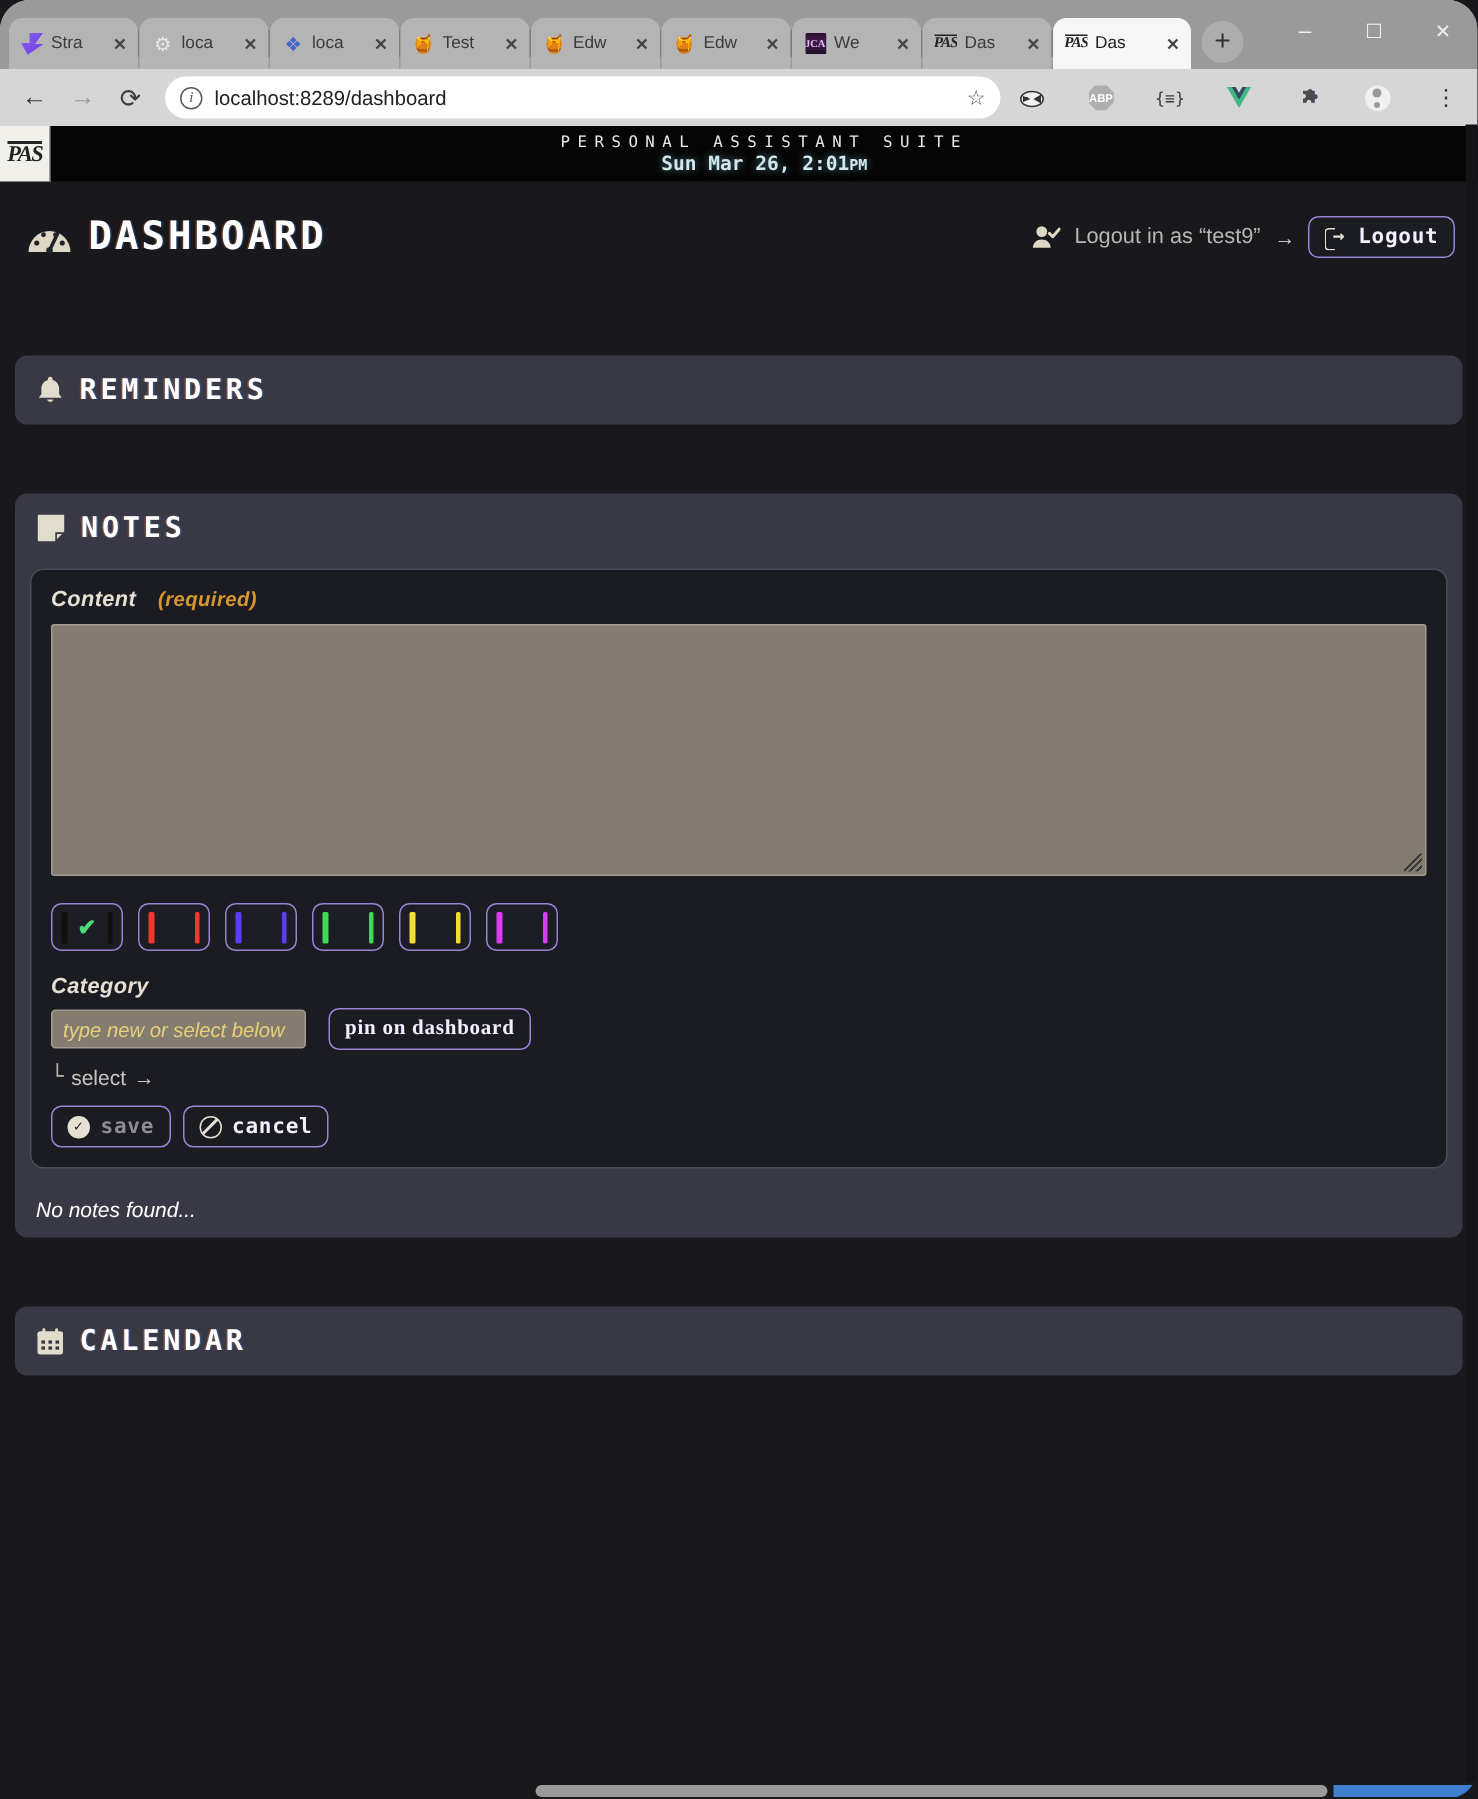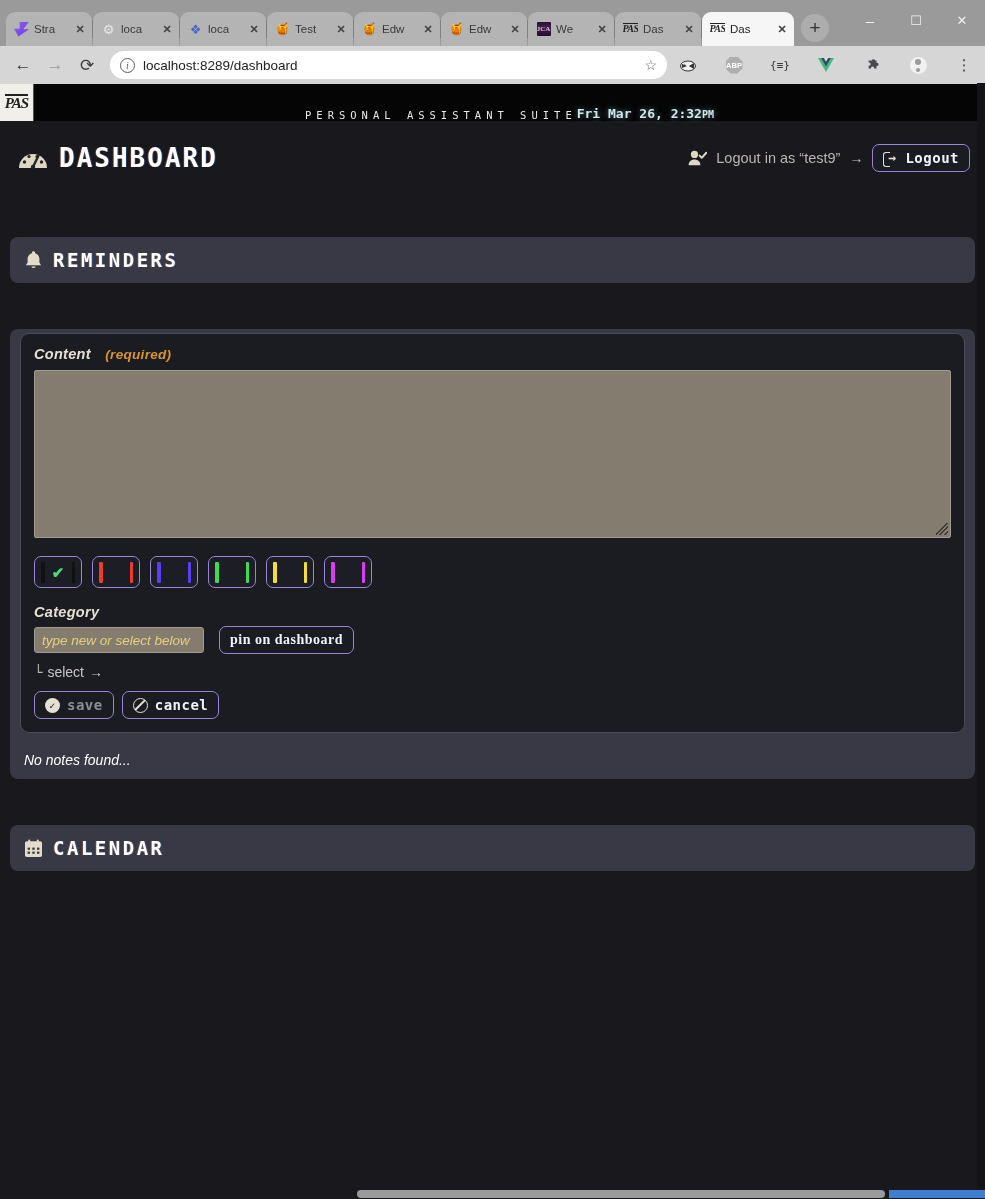--- a/index.html
+++ b/index.html
@@ -126,22 +126,22 @@
     width: 34px; background: #f0efe9;
     display: flex; align-items: center; justify-content: center;
     border-right: 1px solid #555;
   }
   .logo-txt {
     font-family: "Liberation Serif", serif; font-style: italic;
     font-weight: bold; font-size: 15px; color: #222;
     border-top: 2px solid #222; line-height: 1.05; letter-spacing: -1px;
   }
   .appbar-center {
-    flex: 1; display: flex; flex-direction: row;
-    align-items: flex-end; justify-content: center;
+    flex: 1; display: flex; flex-direction: column;
+    align-items: center; justify-content: center;
   }
   .suite-title {
     font-family: "DejaVu Sans Mono", monospace; font-size: 10.5px;
     letter-spacing: 5px; color: #e9e9e9;
   }
   .suite-date {
     font-family: "DejaVu Sans Mono", monospace; font-size: 13px;
     color: #cfe8ee; font-weight: bold; margin-top: 1px;
     text-shadow: 0 0 6px rgba(150,210,230,.55);
   }
@@ -314,21 +314,21 @@
     background: #9a9a9a; border-radius: 4px;
   }
   .hscroll .tail {
     position: absolute; right: 0; top: 2px; width: 96px; height: 8px;
     background: #3f7fd0;
   }
   .vstrip {
     position: absolute; right: 0; top: 83px; width: 8px; bottom: 11px;
     background: #131318;
   }
-  .rootwrap { position: relative; width: 985px; height: 1199px; overflow: hidden; }
+  .rootwrap { position: relative; width: 985px; height: 1199px; overflow: hidden; border-radius: 20px; }
 </style>
 </head>
 <body>
 
 <div class="rootwrap">
 
   <div class="browser">
 
     <div class="tabstrip">
 
@@ -449,21 +449,21 @@
 
   <div class="app">
 
     <div class="appbar">
       <div class="logo">
         <span class="logo-txt">PAS</span>
       </div>
       <div class="appbar-center">
         <div class="suite-title">PERSONAL ASSISTANT SUITE</div>
         <div class="suite-date">
-          <span>Fri Mar 26,  2:32</span><span class="ampm">PM</span>
+          <span>Sun Mar 26,  2:01</span><span class="ampm">PM</span>
         </div>
       </div>
     </div>
 
     <div class="page">
 
       <div class="pagehead">
         <div class="pagetitle">
           <span class="ico">
             <svg width="30" height="24" viewBox="0 0 30 24">
@@ -503,20 +503,29 @@
               <path d="M9.5 1.2c-.9 0-1.6.7-1.6 1.6v.5C5.4 4 3.6 6.3 3.6 9v3.6L1.9 15.2h15.2l-1.7-2.6V9c0-2.7-1.8-5-4.3-5.7v-.5c0-.9-.7-1.6-1.6-1.6z"></path>
               <path d="M7.3 16.4a2.3 2.3 0 004.4 0z"></path>
             </svg>
           </span>
           <span>REMINDERS</span>
         </div>
       </div>
 
 
       <div class="section notes">
+        <div class="section-head">
+          <span class="ico">
+            <svg width="20" height="20" viewBox="0 0 20 20" fill="#e2dccb">
+              <path d="M1.2 1.2h17.6v12.2l-5.4 5.4H1.2z"></path>
+              <path d="M13.4 13.4h5.4l-5.4 5.4z" fill="#e2dccb" stroke="#393945" stroke-width="1.1"></path>
+            </svg>
+          </span>
+          <span>NOTES</span>
+        </div>
 
         <div class="note-form">
           <div>
             <span class="fld-label">Content</span>
             <span class="fld-req">(required)</span>
           </div>
 
           <div class="ta-wrap">
             <textarea class="note-textarea" placeholder="" style=""></textarea>
             <span class="ta-grip"></span>

